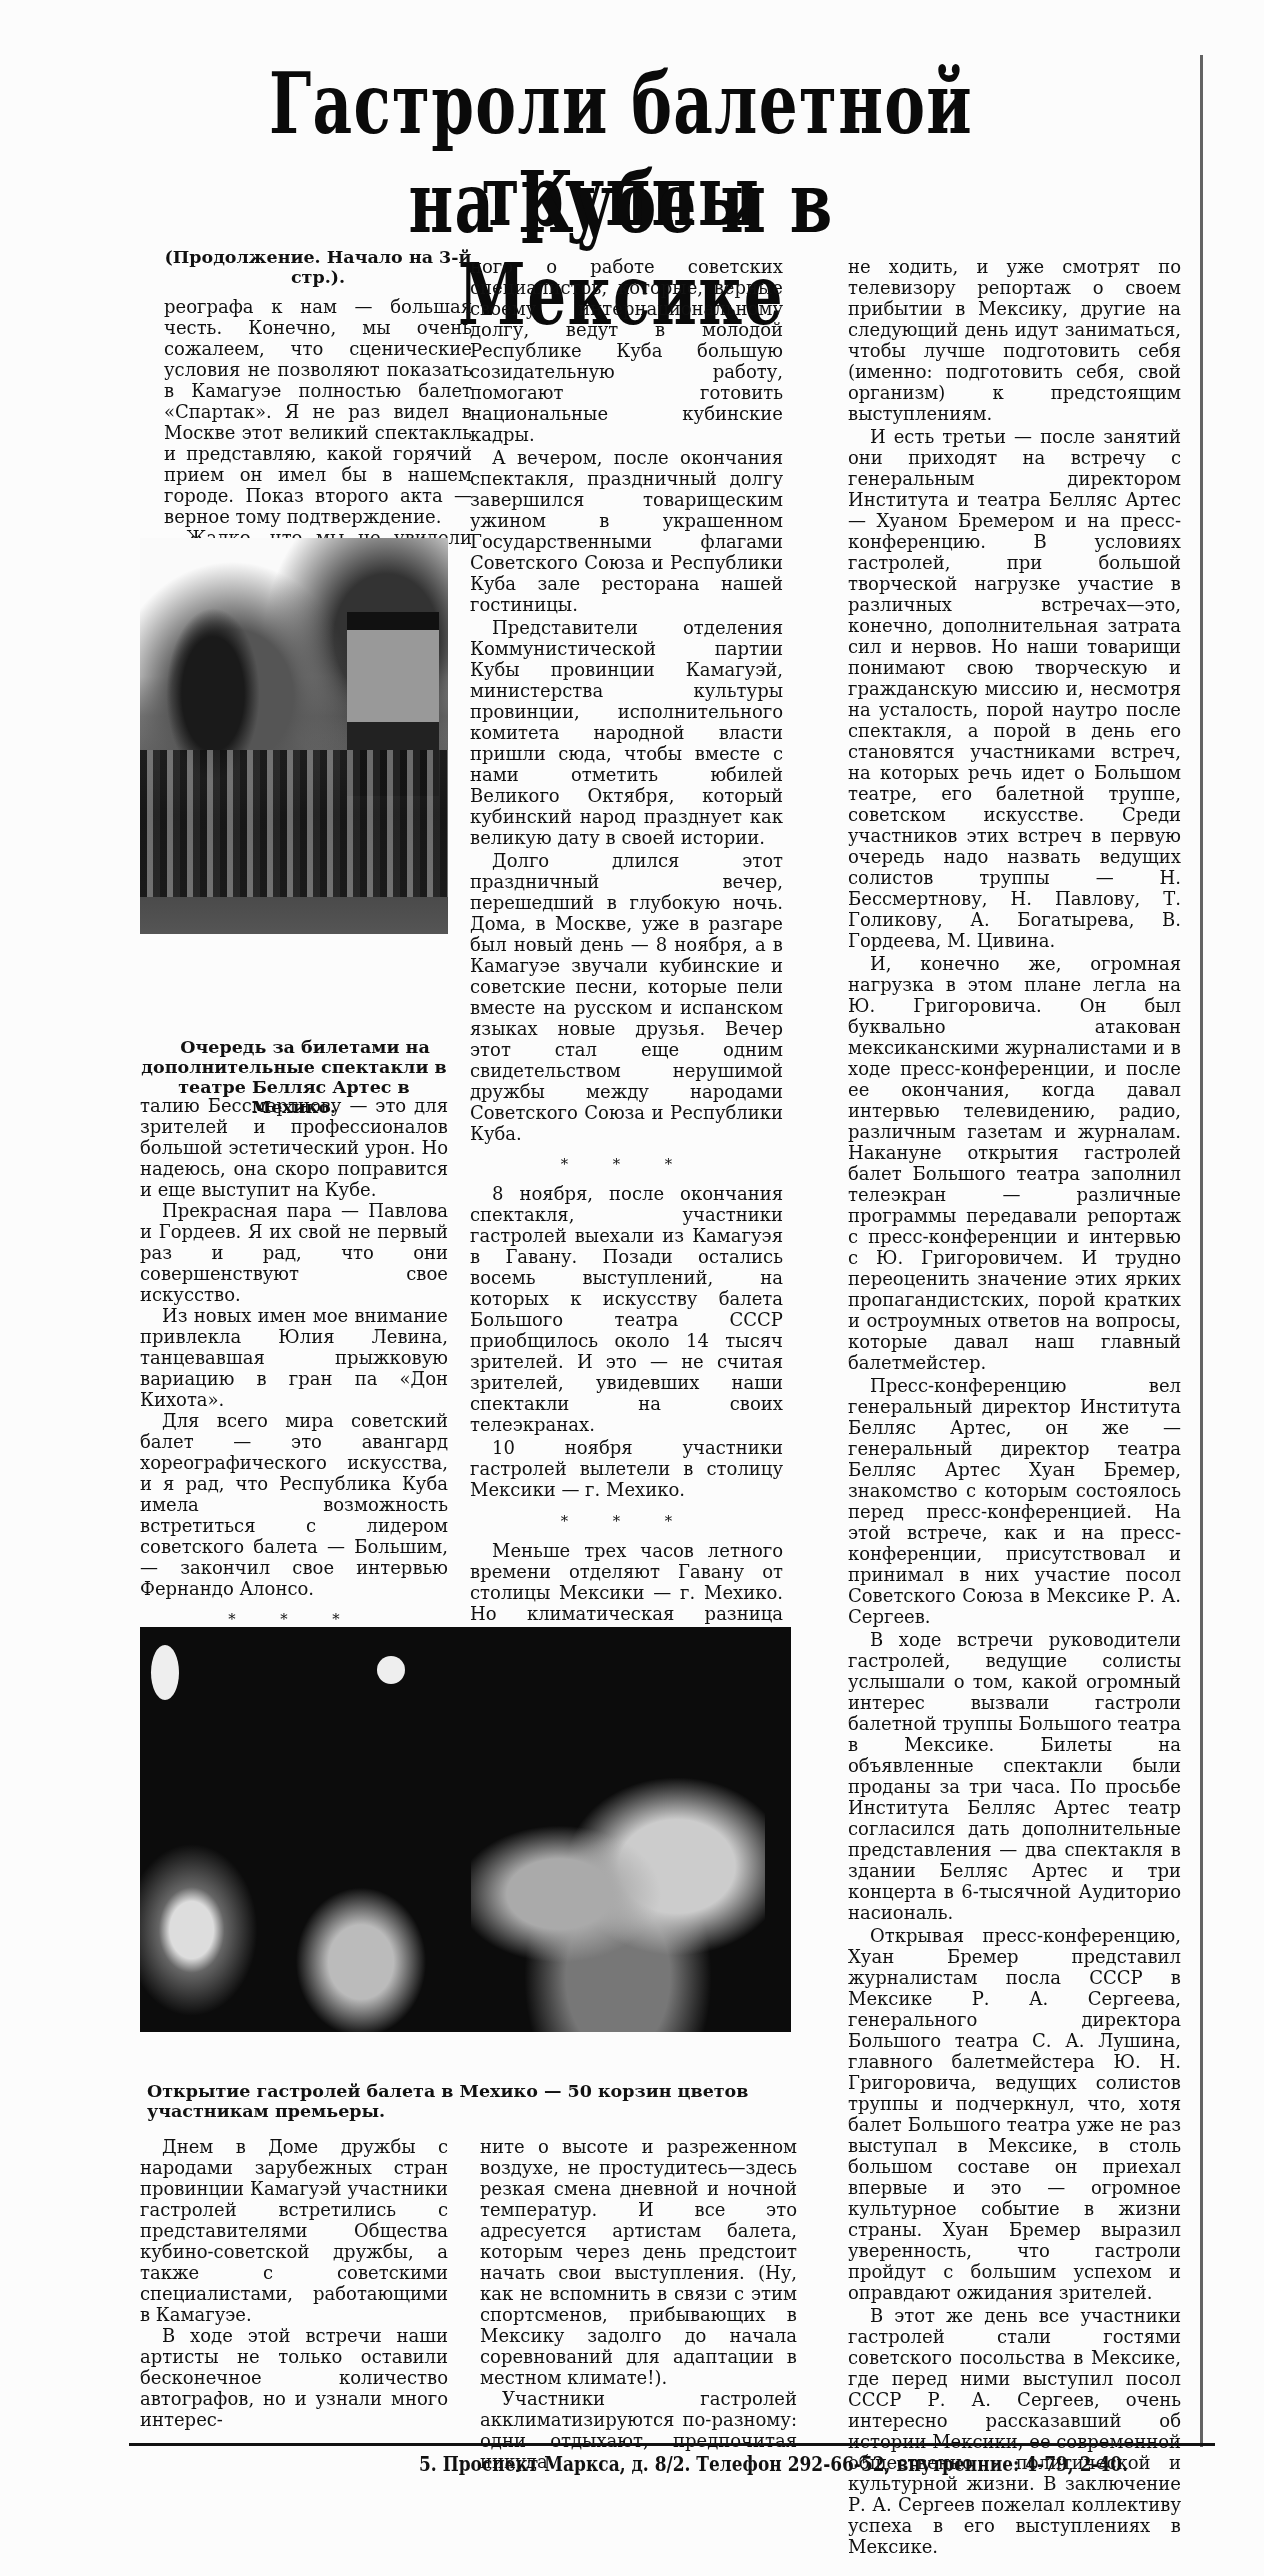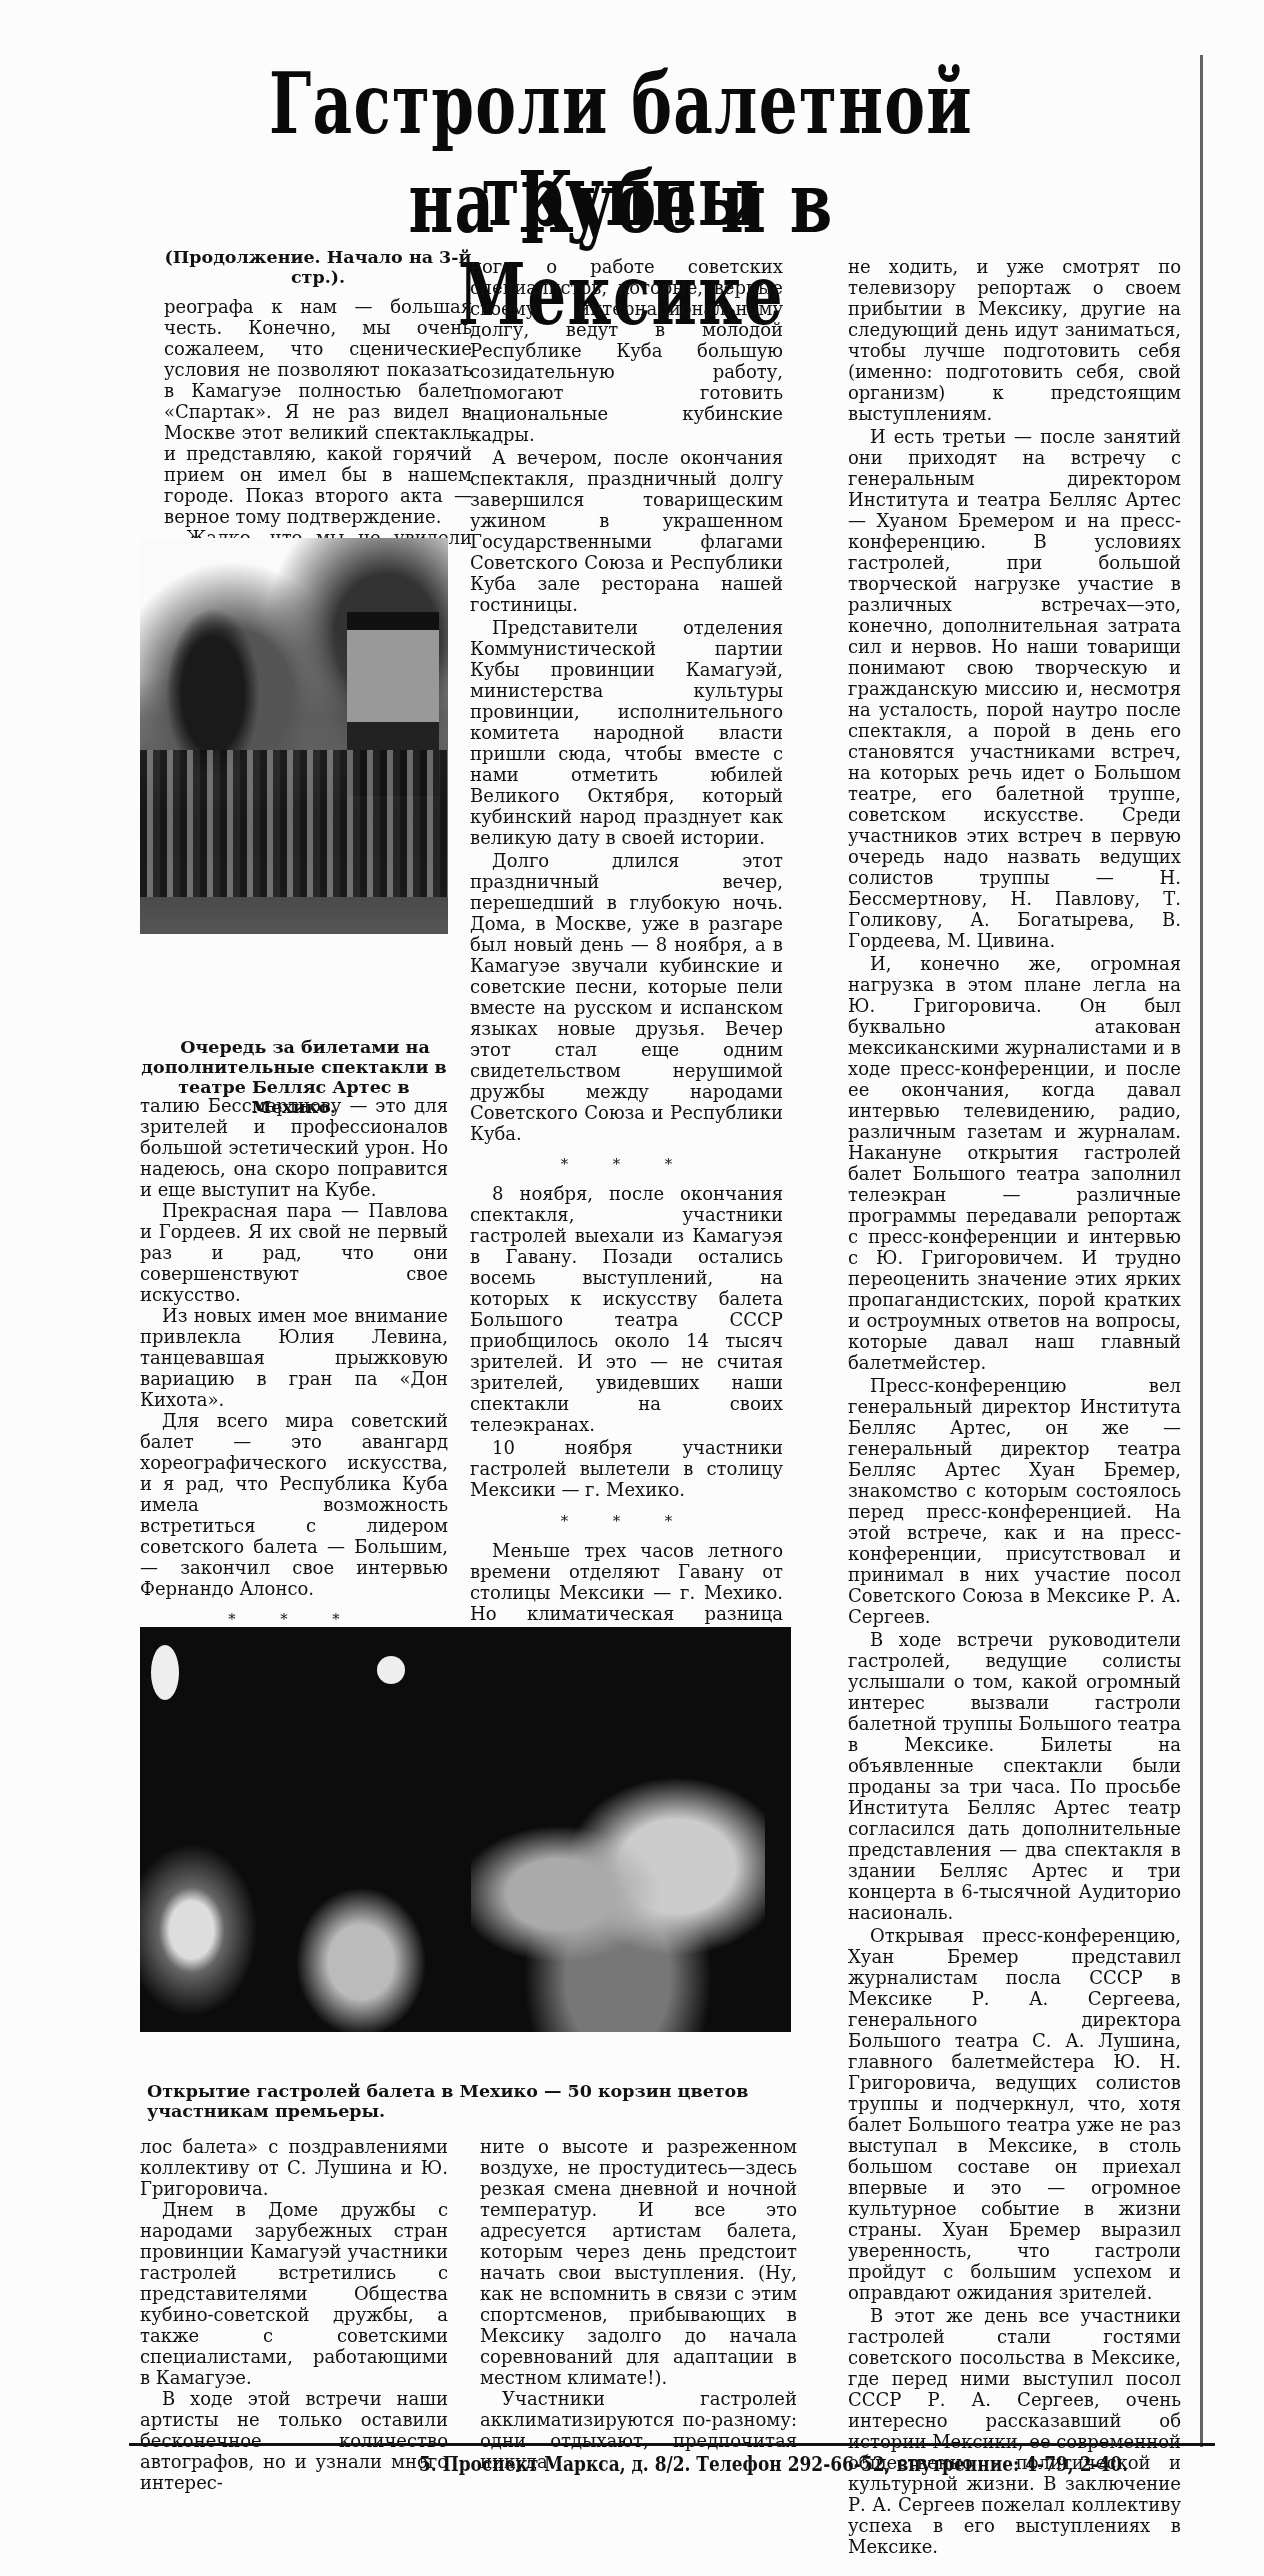--- a/index.html
+++ b/index.html
@@ -101,21 +101,20 @@
 <div class="photo photo2">
   <div class="moon"></div>
   <div class="moon2"></div>
   <div class="bush"></div>
   <div class="figure"></div>
   <div class="dancers"></div>
 </div>
 <div class="caption" style="left:147px; top:2081px; width:653px; text-indent:0;">Открытие гастролей балета в Мехико — 50 корзин цветов участникам премьеры.</div>
 
 <div class="col" style="left:140px; top:2136px; width:308px;">
-  <p class="noind">лос балета» с поздравлениями коллективу от С. Лушина и Ю. Григоровича.</p>
   <p>Днем в Доме дружбы с народами зарубежных стран провинции Камагуэй участники гастролей встретились с представителями Общества кубино-советской дружбы, а также с советскими специалистами, работающими в Камагуэе.</p>
   <p>В ходе этой встречи наши артисты не только оставили бесконечное количество автографов, но и узнали много интерес-</p>
 </div>
 
 <div class="col" style="left:480px; top:2136px; width:317px;">
   <p class="noind">ните о высоте и разреженном воздухе, не простудитесь—здесь резкая смена дневной и ночной температур. И все это адресуется артистам балета, которым через день предстоит начать свои выступления. (Ну, как не вспомнить в связи с этим спортсменов, прибывающих в Мексику задолго до начала соревнований для адаптации в местном климате!).</p>
   <p>Участники гастролей акклиматизируются по-разному: одни отдыхают, предпочитая никуда</p>
 </div>
 
 <div class="rule-right"></div>

